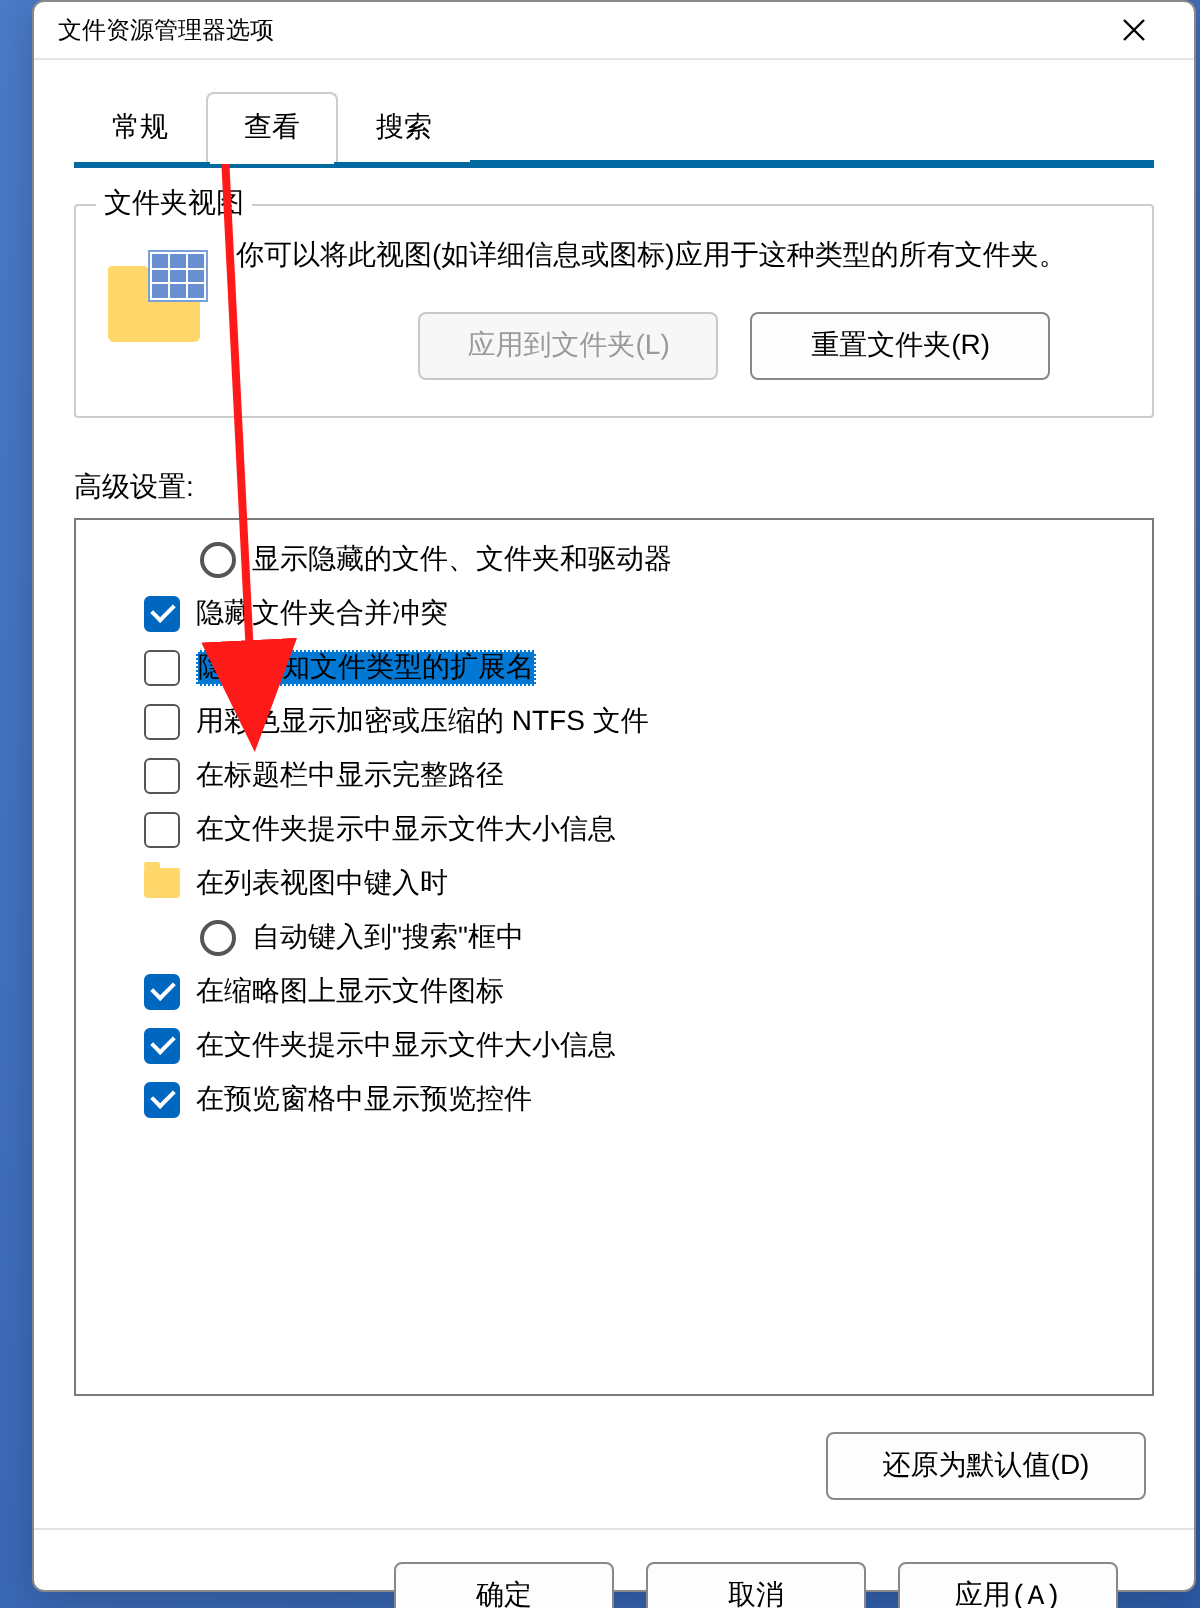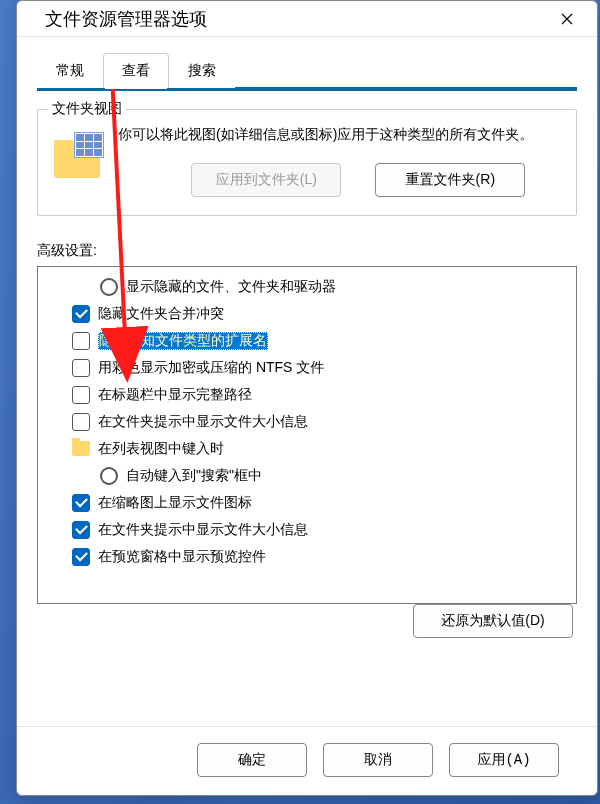--- a/index.html
+++ b/index.html
@@ -27,21 +27,21 @@
     display: flex;
     flex-direction: column;
   }
   .titlebar {
     height: 36px;
     display: flex;
     align-items: center;
     padding: 0 8px 0 12px;
     border-bottom: 1px solid #e5e5e5;
   }
-  .titlebar-title { flex: 1; font-size: 18px; margin-left: 16px; }
+  .titlebar-title { flex: 1; font-size: 12px; }
   .close-btn {
     width: 44px;
     height: 28px;
     display: flex;
     align-items: center;
     justify-content: center;
     cursor: pointer;
     border-radius: 4px;
   }
   .content { padding: 16px 20px 0 20px; flex: 1; display: flex; flex-direction: column; position: relative; }
@@ -120,40 +120,40 @@
     display: grid;
     grid-template-columns: repeat(3,1fr);
     grid-template-rows: repeat(3,1fr);
     gap: 1px;
     padding: 1px;
   }
   .folder-grid div { background: #6a8fd0; }
   .folderview-text { flex: 1; line-height: 1.5; }
   .folderview-buttons {
     display: flex;
-    gap: 34px;
+    gap: 16px;
     margin-top: 18px;
     justify-content: flex-end;
     padding-right: 8px;
   }
   .btn {
     min-width: 150px;
     height: 34px;
     border: 1px solid #888;
     background: #fdfdfd;
     border-radius: 4px;
     cursor: pointer;
     font: inherit;
     padding: 0 14px;
   }
   .btn:disabled { color: #9a9a9a; border-color: #c8c8c8; background: #f7f7f7; cursor: default; }
   .advanced-label { margin-top: 26px; margin-bottom: 6px; }
   .listbox {
     border: 1px solid #7a7a7a;
-    height: 338px;
+    height: 439px;
     overflow: hidden;
     padding: 6px 0;
     background: #fff;
   }
   .list-inner { padding: 0 8px; }
   .item {
     display: flex;
     align-items: center;
     height: 27px;
     gap: 8px;
@@ -186,21 +186,21 @@
   .radio.checked { border-color: #0067c0; }
   .radio.checked::after {
     content: "";
     width: 8px; height: 8px;
     background: #0067c0;
     border-radius: 50%;
   }
   .item-label { white-space: nowrap; }
   .item-label.selected {
     background: #0078d4;
-    color: #fef9c3;
+    color: #000000;
     outline: 1px dotted #fff;
     outline-offset: -1px;
     padding: 0 1px;
   }
   .small-folder {
     width: 18px; height: 15px;
     background: #ffd76a;
     border-radius: 1px 1px 2px 2px;
     position: relative;
     flex-shrink: 0;
@@ -209,20 +209,21 @@
     content: "";
     position: absolute;
     top: -3px; left: 0;
     width: 8px; height: 3px;
     background: #ffd76a;
     border-radius: 1px 1px 0 0;
   }
   .restore-row {
     display: flex;
     justify-content: flex-end;
+    margin-top: 18px;
     padding-right: 4px;
   }
   .footer {
     display: flex;
     gap: 16px;
     justify-content: flex-end;
     padding: 16px 38px 18px 20px;
     border-top: 1px solid #e2e2e2;
     margin-top: 14px;
     font-family: Liberation Mono, monospace;

